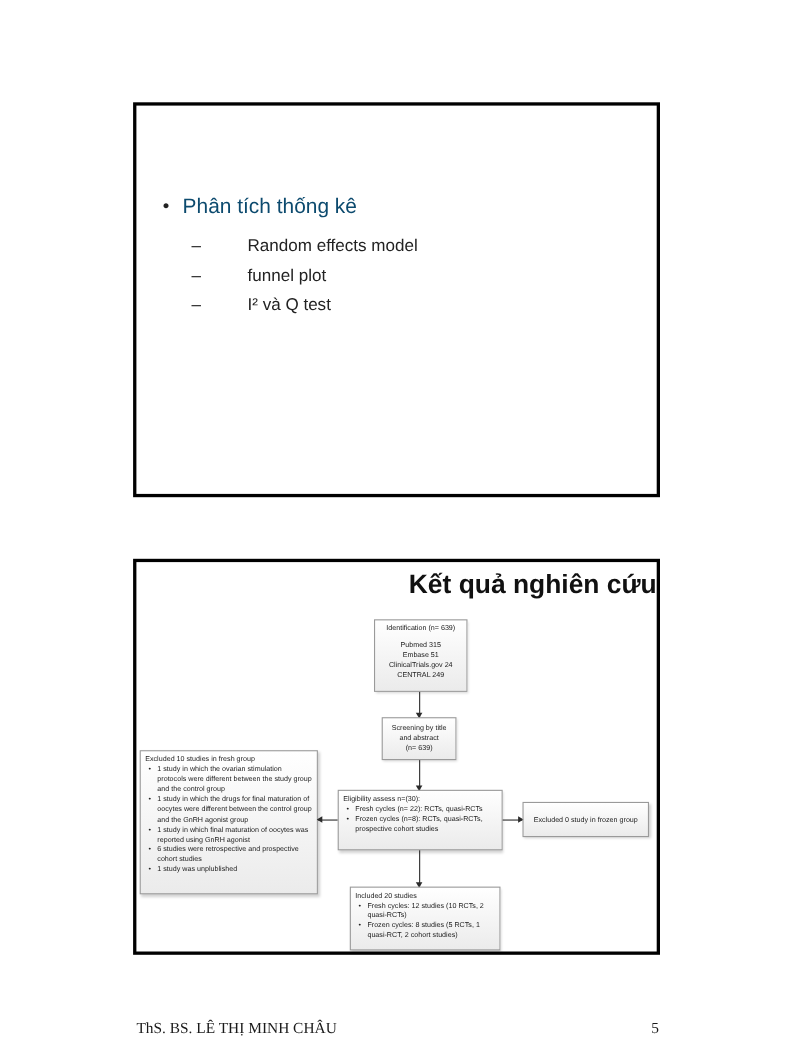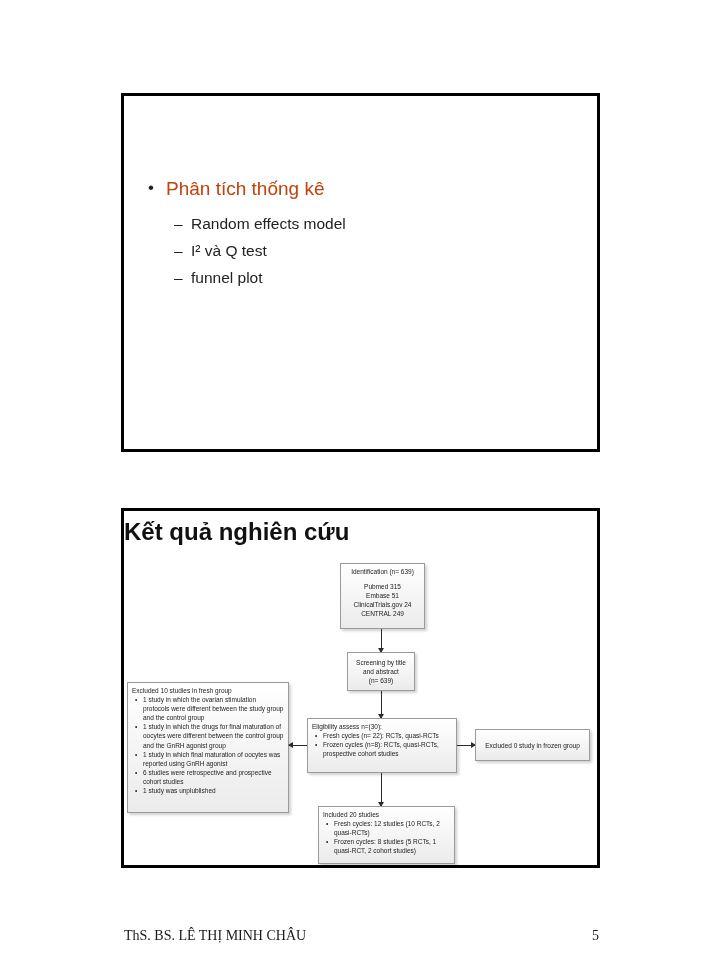--- a/index.html
+++ b/index.html
@@ -7,28 +7,28 @@
         font-family:"Liberation Sans",sans-serif;color:#1a1a1a;}
 
   
   .slide{position:absolute;left:121px;width:479px;background:#fff;
          border:3px solid #000;box-sizing:border-box;}
   #slide1{top:93px;height:359px;}
   #slide2{top:508px;height:360px;}
 
   
   .s1-body{position:absolute;left:0;top:80px;width:100%;}
-  .b1{position:relative;padding-left:42px;font-size:19px;line-height:26px;color:#c2410c;}
+  .b1{position:relative;padding-left:42px;font-size:19px;line-height:26px;color:#0c4a6e;}
   .b1::before{content:"\2022";position:absolute;left:24px;top:-1px;font-size:17px;color:#222;}
-  .b2{position:relative;padding-left:67px;font-size:15.5px;line-height:27px;color:#222;margin-top:0;}
+  .b2{position:relative;padding-left:101px;font-size:15.5px;line-height:27px;color:#222;margin-top:0;}
   .b2::before{content:"\2013";position:absolute;left:50px;color:#222;}
   .b2-group{margin-top:8px;}
 
   
-  .s2-title{margin-top:7px;text-align:left;font-size:24px;font-weight:bold;color:#111;}
+  .s2-title{margin-top:7px;text-align:right;font-size:24px;font-weight:bold;color:#111;}
   .note-red{position:absolute;left:352px;top:55px;width:118px;font-size:16px;line-height:22px;}
 
   .fc-box{position:absolute;box-sizing:border-box;border:1px solid #9a9a9a;
           background:linear-gradient(#ffffff,#ebebeb);
           box-shadow:1.5px 2px 2.5px rgba(0,0,0,0.18);
           font-size:6.5px;line-height:1.4;color:#222;padding:3px 4px;}
   .fc-center{text-align:center;}
   .fc-title{font-size:6.5px;}
   .fc-li{position:relative;padding-left:11px;}
   .fc-li::before{content:"\2022";position:absolute;left:3px;top:0;font-size:6.5px;}
@@ -53,22 +53,22 @@
 </head>
 <body>
 
 <div id="page">
 
   <div class="slide" id="slide1">
     <div class="s1-body">
       <div class="b1">Phân tích thống kê</div>
       <div class="b2-group">
         <div class="b2">Random effects model</div>
+        <div class="b2">funnel plot</div>
         <div class="b2">I² và Q test</div>
-        <div class="b2">funnel plot</div>
       </div>
     </div>
   </div>
 
   <div class="slide" id="slide2">
     <div class="s2-title">Kết quả nghiên cứu</div>
 
 
     <div class="fc-box fc-center" style="left:216px;top:52px;width:85px;height:66px;">
       <div class="fc-title">Identification (n= 639)</div>

